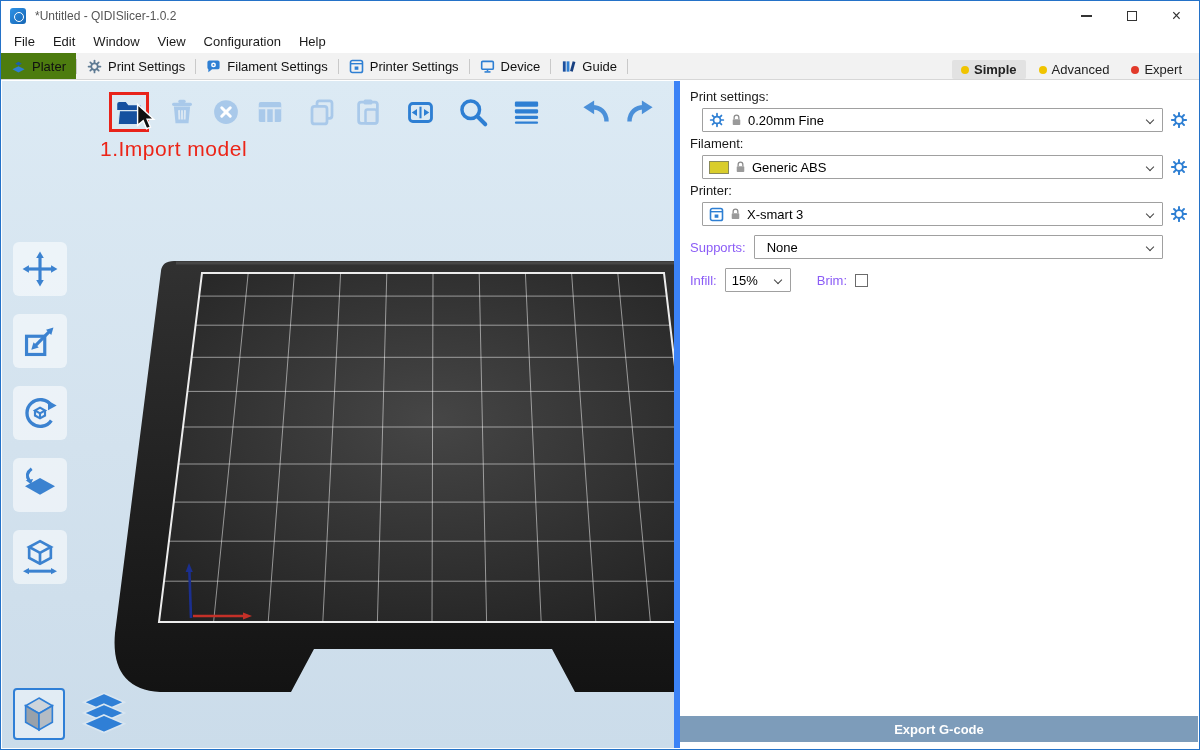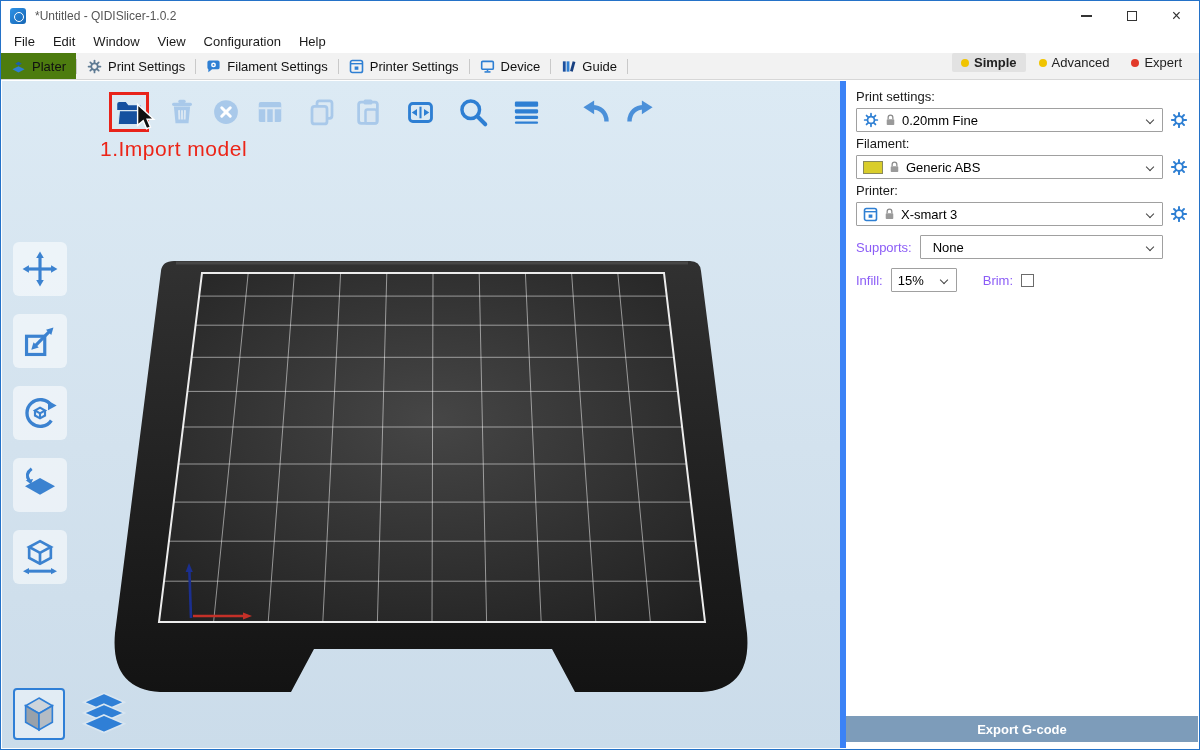--- a/index.html
+++ b/index.html
@@ -22,27 +22,27 @@
   .g-max{width:10px;height:10px;border:1.2px solid #333;}
   .g-close{font-size:16px;line-height:16px;}
   
   .menubar{height:22px;display:flex;padding-left:4px;background:#fff;}
   .menu-item{padding:0 9px;font-size:13px;color:#1a1a1a;line-height:22px;}
   
   .tabbar{height:27px;background:#f2f2f2;border-bottom:1px solid #d7d7d7;display:flex;align-items:stretch;}
   .tab{display:flex;align-items:center;gap:6px;padding:0 10px;font-size:13px;color:#111;}
   .tab.active{background:#4d7c0f;}
   .tabsep{width:1px;height:15px;background:#c9c9c9;align-self:center;}
-  .modes{margin-left:auto;display:flex;align-items:flex-start;gap:4px;padding-right:8px;}
+  .modes{margin-left:auto;display:flex;align-items:flex-end;gap:4px;padding-right:8px;}
   .mode{display:flex;align-items:center;gap:5px;padding:2px 9px;font-size:13px;border-radius:2px;}
   .mode.active{background:#e2e2e2;font-weight:bold;}
   .dot{width:8px;height:8px;border-radius:50%;display:inline-block;}
   
   .main{position:absolute;top:80px;left:1px;right:1px;bottom:1px;display:flex;}
-  .viewport{position:relative;width:838px;height:100%;
+  .viewport{position:relative;width:672px;height:100%;
     background:linear-gradient(180deg,#dceaf4 0%,#d3e2ee 55%,#cbdcea 100%);overflow:hidden;}
   #bed-svg{position:absolute;left:0;top:0;}
   
   .vp-toolbar{position:absolute;left:107px;top:11px;display:flex;align-items:center;z-index:5;}
   .import-wrap{width:40px;height:40px;border:3px solid #e8231a;display:flex;align-items:center;justify-content:center;background:transparent;}
   .tbtn{width:34px;height:34px;display:flex;align-items:center;justify-content:center;}
   .annotation{position:absolute;left:98px;top:56px;font-size:21px;color:#ec2417;z-index:6;letter-spacing:0.5px;}
   .cursor{position:absolute;left:134px;top:22px;z-index:7;}
   
   .left-tools{position:absolute;left:11px;top:161px;display:flex;flex-direction:column;gap:18px;z-index:5;}
@@ -50,21 +50,21 @@
     display:flex;align-items:center;justify-content:center;}
   .view-tools{position:absolute;left:11px;bottom:8px;display:flex;align-items:flex-end;gap:14px;z-index:5;}
   .cubebtn{width:52px;height:52px;border:2px solid #2f7fd6;border-radius:4px;background:rgba(232,240,247,0.75);
     display:flex;align-items:center;justify-content:center;}
   .layersbtn{width:50px;height:50px;display:flex;align-items:center;justify-content:center;}
   
   .rpanel{position:relative;flex:1;background:#fff;border-left:6px solid #3b82f6;padding:6px 8px 0 10px;}
   .rp-label{font-size:13px;color:#1a1a1a;margin:2px 0 4px 0;}
   .combo-row{display:flex;align-items:center;margin-bottom:4px;}
   .combo{position:relative;height:24px;border:1px solid #a0a0a0;background:#fff;border-radius:1px;
-    display:flex;align-items:center;gap:6px;padding:0 24px 0 6px;font-size:13px;color:#000;flex:1;}
+    display:flex;align-items:center;gap:6px;padding:0 24px 0 6px;font-size:13px;color:#000;flex:1;margin-left:12px;}
   .chev{position:absolute;right:9px;top:8px;width:6px;height:6px;
     border-right:1.5px solid #444;border-bottom:1.5px solid #444;transform:rotate(45deg);}
   .gearbtn{width:22px;height:24px;margin-left:5px;display:flex;align-items:center;justify-content:center;}
   .swatch{width:20px;height:13px;background:#d9cd2b;border:1px solid #8a8a5a;}
   .inline-row{display:flex;align-items:center;margin-top:9px;}
   .inline-row .lbl{font-size:13px;color:#8b5cf6;}
   .supports-combo{margin-left:8px;flex:1;margin-right:27px;}
   .infill-combo{margin-left:8px;width:66px;flex:none;}
   .brim-lbl{margin-left:26px;text-align:right;}
   .checkbox{width:13px;height:13px;border:1px solid #6b6b6b;background:#fff;margin-left:8px;display:inline-block;}

